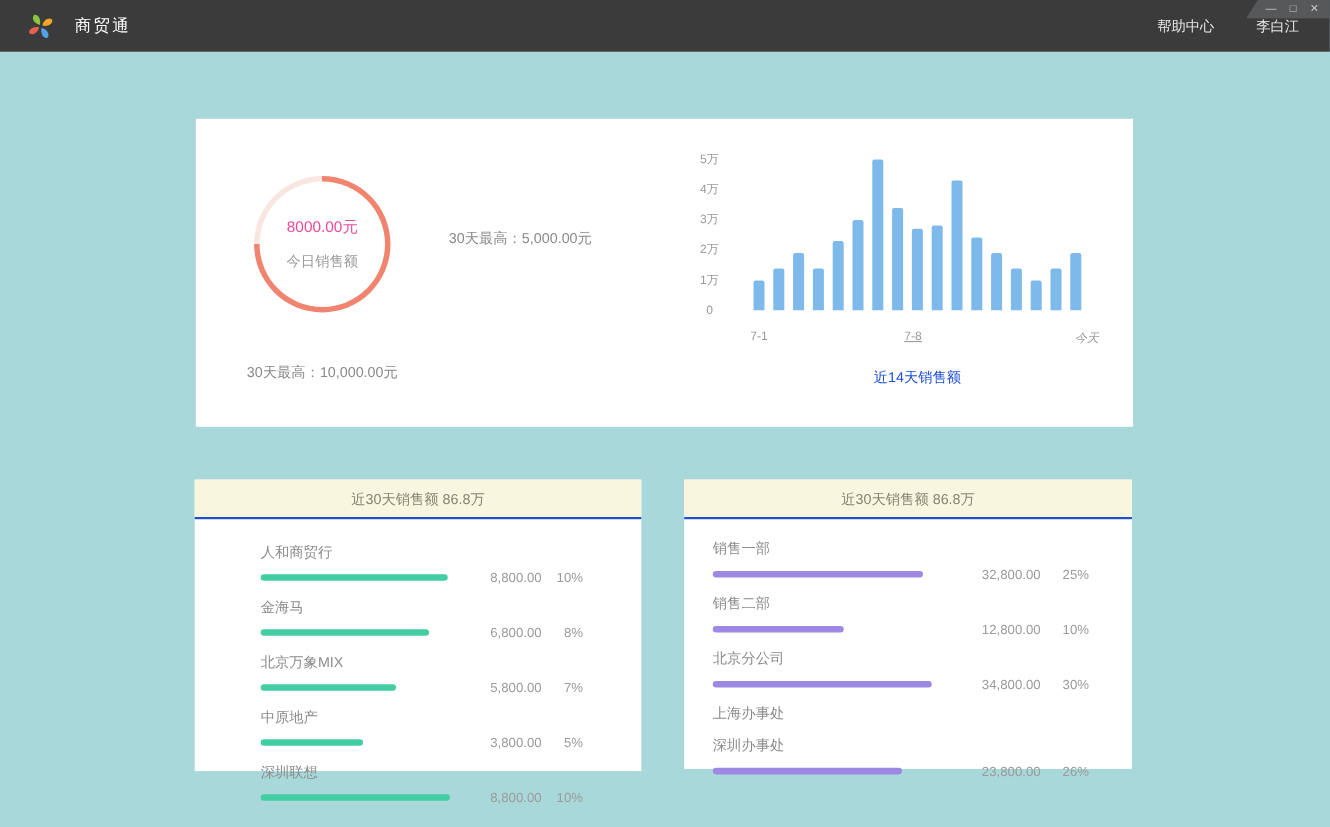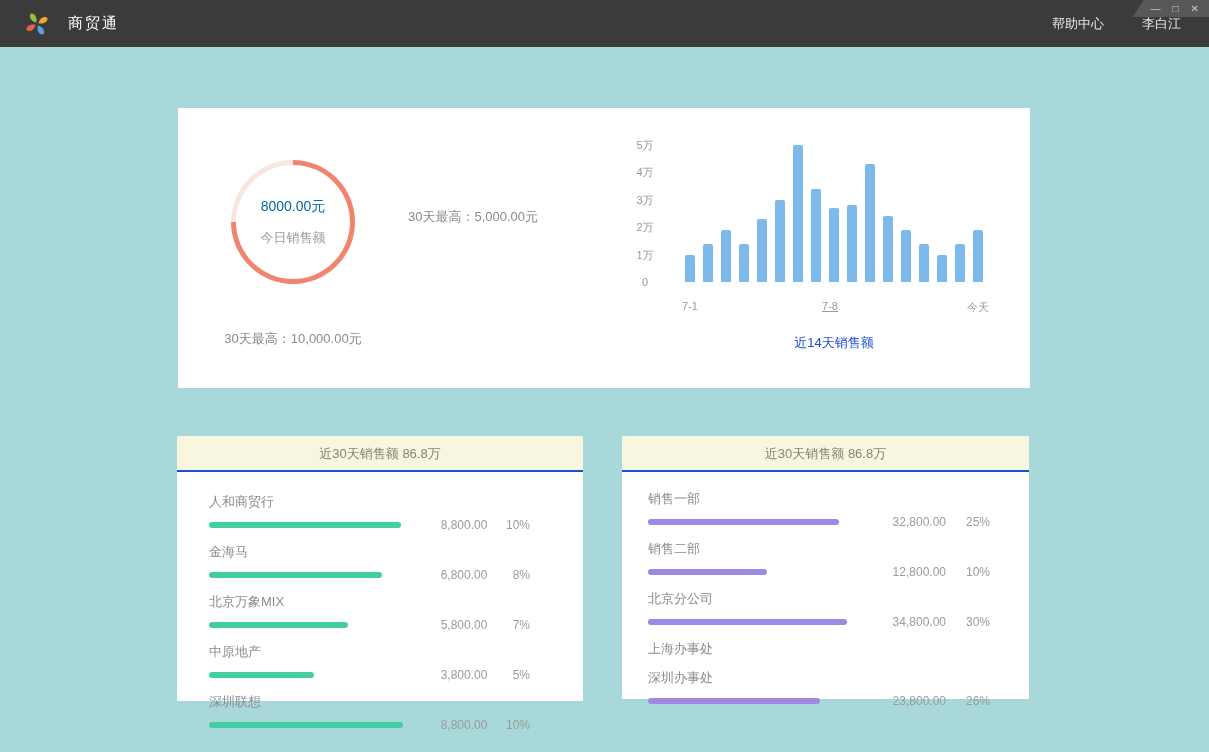--- a/index.html
+++ b/index.html
@@ -25,39 +25,39 @@
   .left-list  { left:177px; top:389px; width:406px; height:265px; }
   .right-list { left:622px; top:389px; width:407px; height:263px; }
 
   
   .ring-col { display:flex; flex-direction:column; align-items:center; }
   .ring-col-1 { width:230px; padding-top:52px; }
   .ring-col-2 { width:130px; padding-top:48px; }
   .ring { width:124px; height:124px; border-radius:50%; display:flex; align-items:center; justify-content:center; }
   .ring-inner { width:114px; height:114px; border-radius:50%; background:#ffffff;
     display:flex; flex-direction:column; align-items:center; justify-content:center; }
-  .ring-value { font-size:14px; color:#0369a1; }
+  .ring-value { font-size:14px; color:#ec4899; }
   .ring-label { font-size:13px; color:#9a9a9a; margin-top:13px; }
   .ring-foot { font-size:13px; color:#8a8a8a; white-space:nowrap; }
   .ring-col-1 .ring-foot { margin-top:46px; }
   .ring-col-2 .ring-foot { margin-top:52px; }
 
   
   .chart-col { flex:1; padding-top:37px; }
   .chart-plot { position:relative; height:137px; margin-left:90px; }
   .ytick { position:absolute; left:0; width:34px; text-align:center; font-size:11px; color:#9a9a9a; line-height:14px; }
   .bars { position:absolute; left:57px; bottom:0; height:137px; display:flex; align-items:flex-end; gap:8px; }
   .bar { width:10px; border-radius:2px 2px 0 0; }
   .xlabel { position:absolute; top:155px; transform:translateX(-50%); font-size:11px; color:#9a9a9a; white-space:nowrap; }
   .chart-caption { margin:52px 0 0 147px; width:298px; text-align:center; font-size:13px; color:#1d4ed8; }
 
   
   .card-head { height:36px; line-height:36px; text-align:center; background:#f9f6df;
     border-bottom:2px solid #1d4ed8; font-size:13px; color:#868472; }
-  .left-list  .card-body { padding:21px 53px 0 32px; }
+  .left-list  .card-body { padding:21px 53px 0 32px;margin-left:28px; }
   .right-list .card-body { padding:18px 39px 0 26px; }
   .row { margin-bottom:11px; }
   .row-name { font-size:13px; color:#8b8b8b; margin-bottom:7px; }
   .row-line { display:flex; align-items:center; }
   .bar-wrap { width:205px; }
   .hbar { height:6px; border-radius:3px; }
   .row-amount { margin-left:auto; min-width:80px; text-align:right; font-size:12px; color:#9b9b9b; }
   .row-pct { width:44px; text-align:right; font-size:12px; color:#9b9b9b; }
 </style>
 </head>
@@ -127,21 +127,21 @@
               <div class="bar" style="height: 118px; background: rgb(125, 185, 235);"></div>
               <div class="bar" style="height: 66px; background: rgb(125, 185, 235);"></div>
               <div class="bar" style="height: 52px; background: rgb(125, 185, 235);"></div>
               <div class="bar" style="height: 38px; background: rgb(125, 185, 235);"></div>
               <div class="bar" style="height: 27px; background: rgb(125, 185, 235);"></div>
               <div class="bar" style="height: 38px; background: rgb(125, 185, 235);"></div>
               <div class="bar" style="height: 52px; background: rgb(125, 185, 235);"></div>
             </div>
             <span class="xlabel" style="left: 62px;">7-1</span>
             <span class="xlabel" style="left: 202px; text-decoration: underline;">7-8</span>
-            <span class="xlabel" style="left: 350px;">今天</span>
+            <span class="xlabel" style="left: 360px; font-style: italic;">今天</span>
           </div>
         <div class="chart-caption">近14天销售额</div>
       </div>
     </section>
 
     <section class="card list-card left-list">
       <div class="card-head">近30天销售额 86.8万</div>
       <div class="card-body" id="customers-body">
           <div class="row">
             <div class="row-name">人和商贸行</div>

